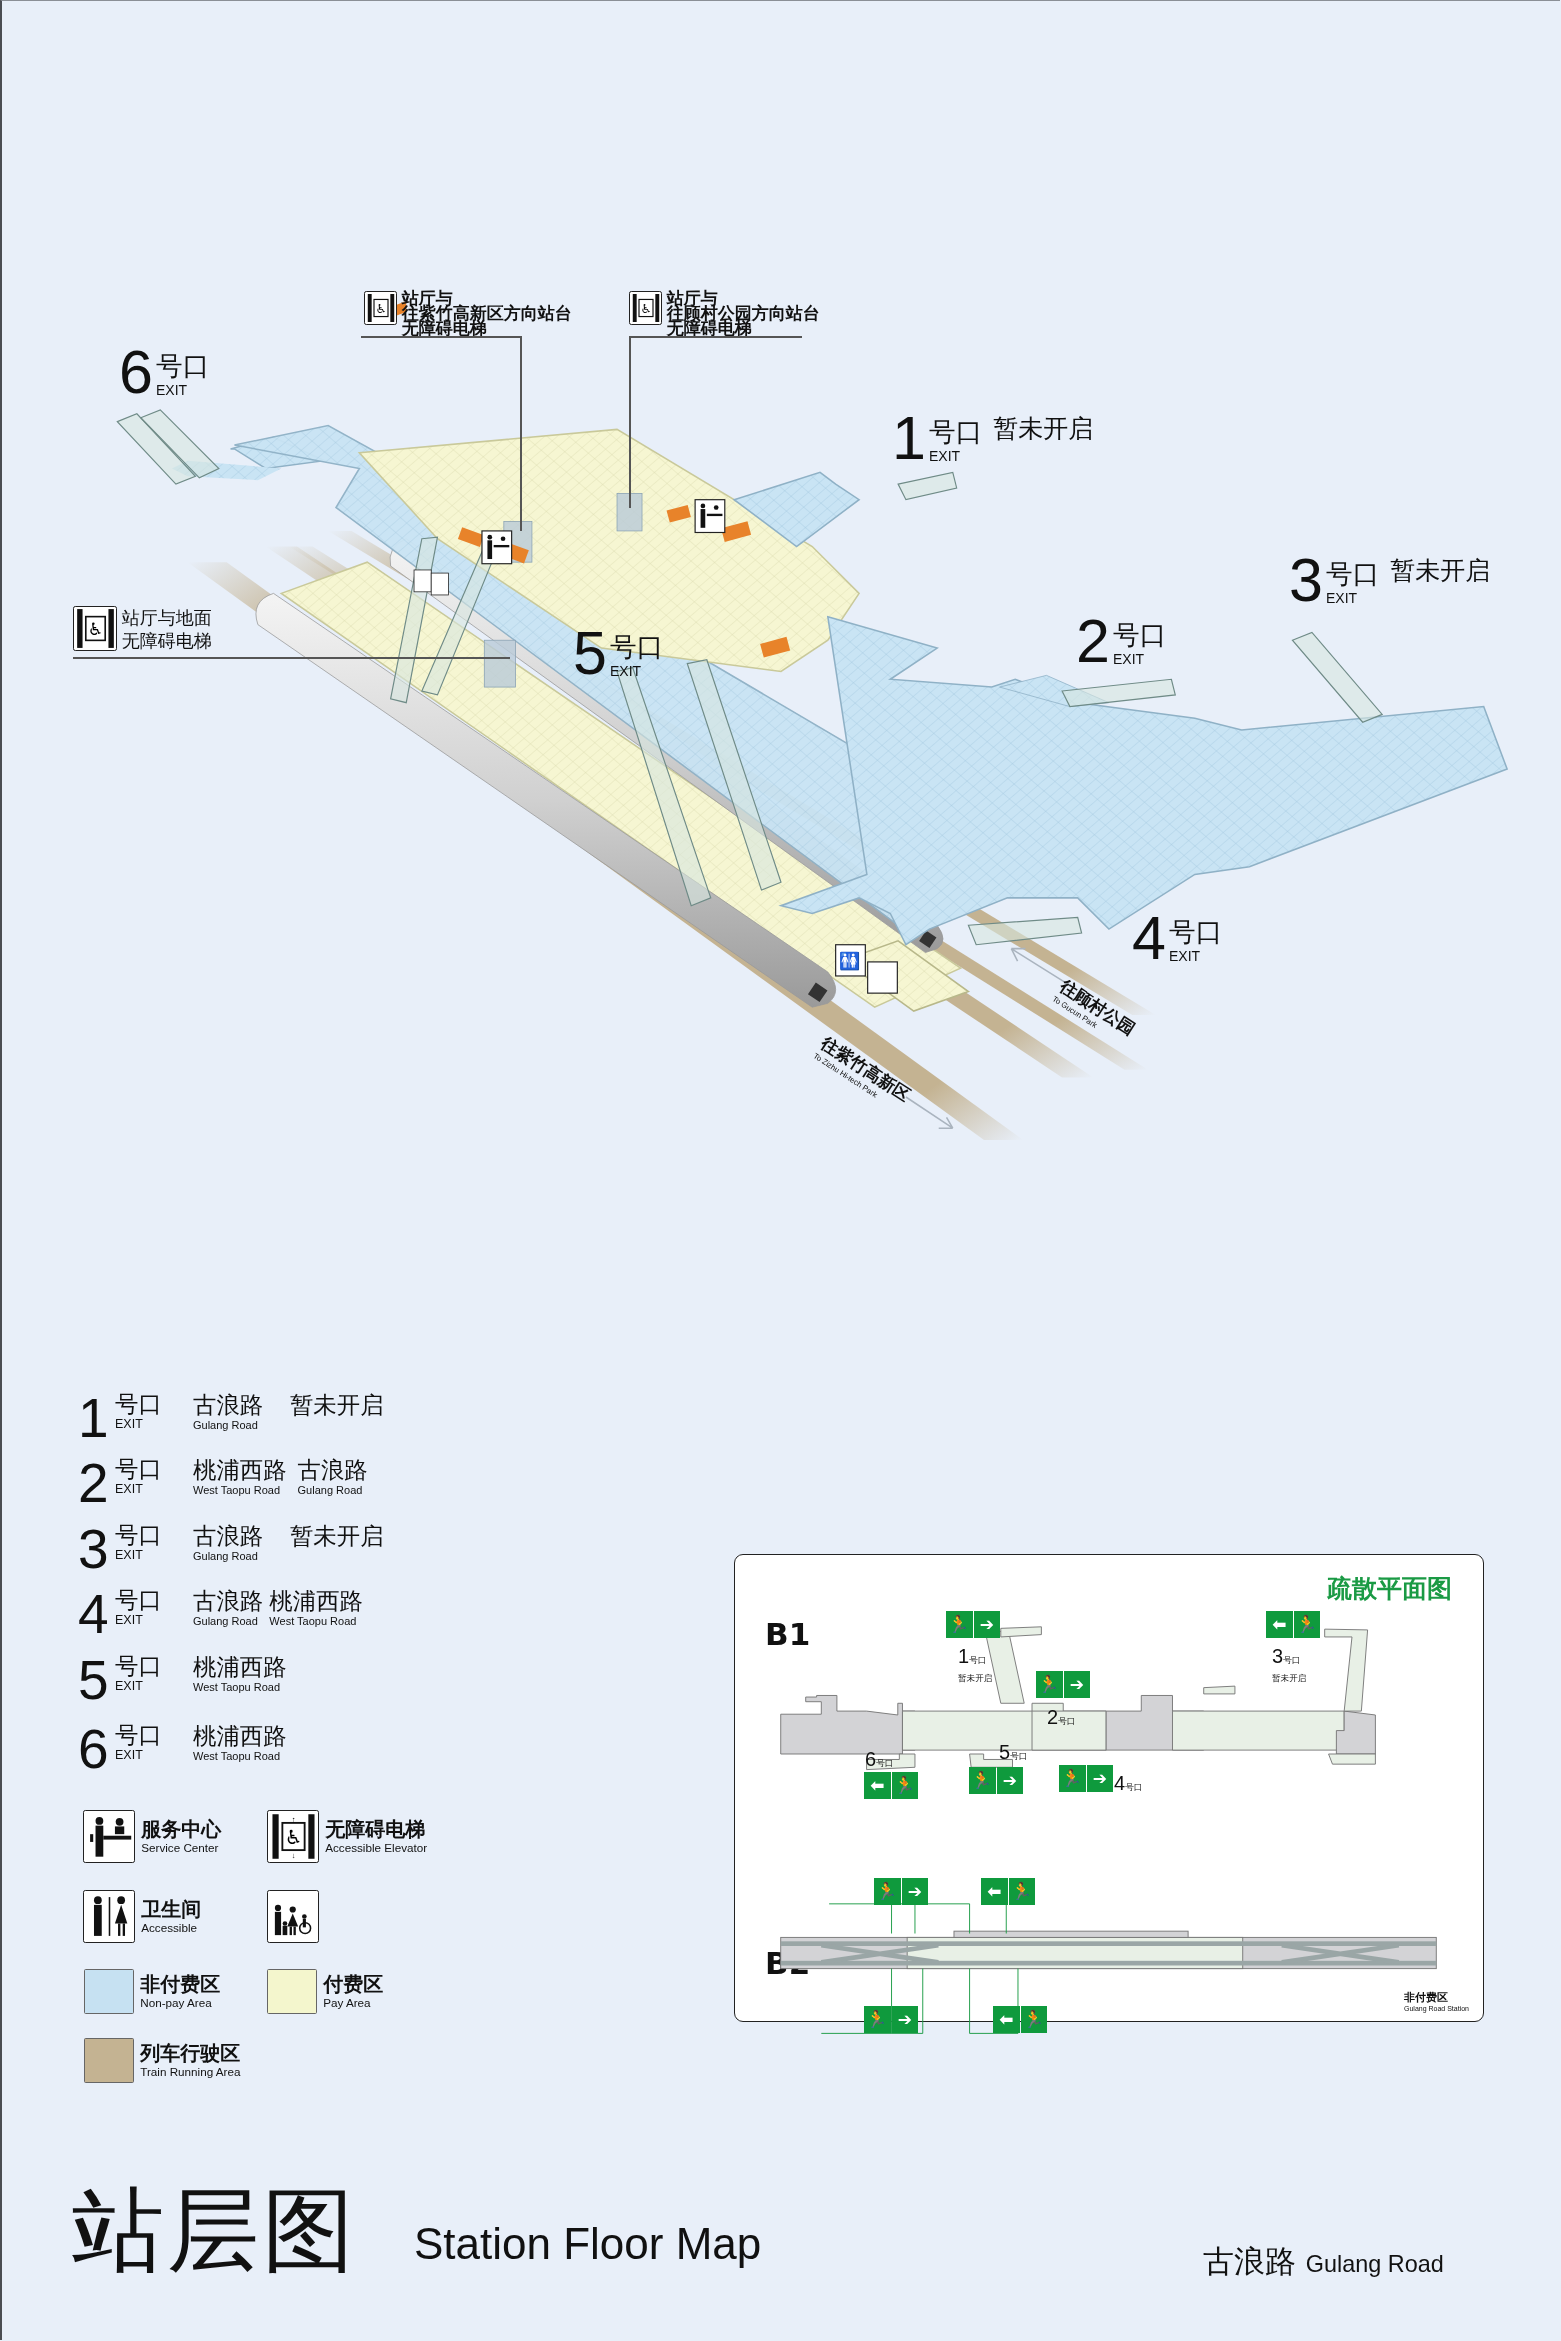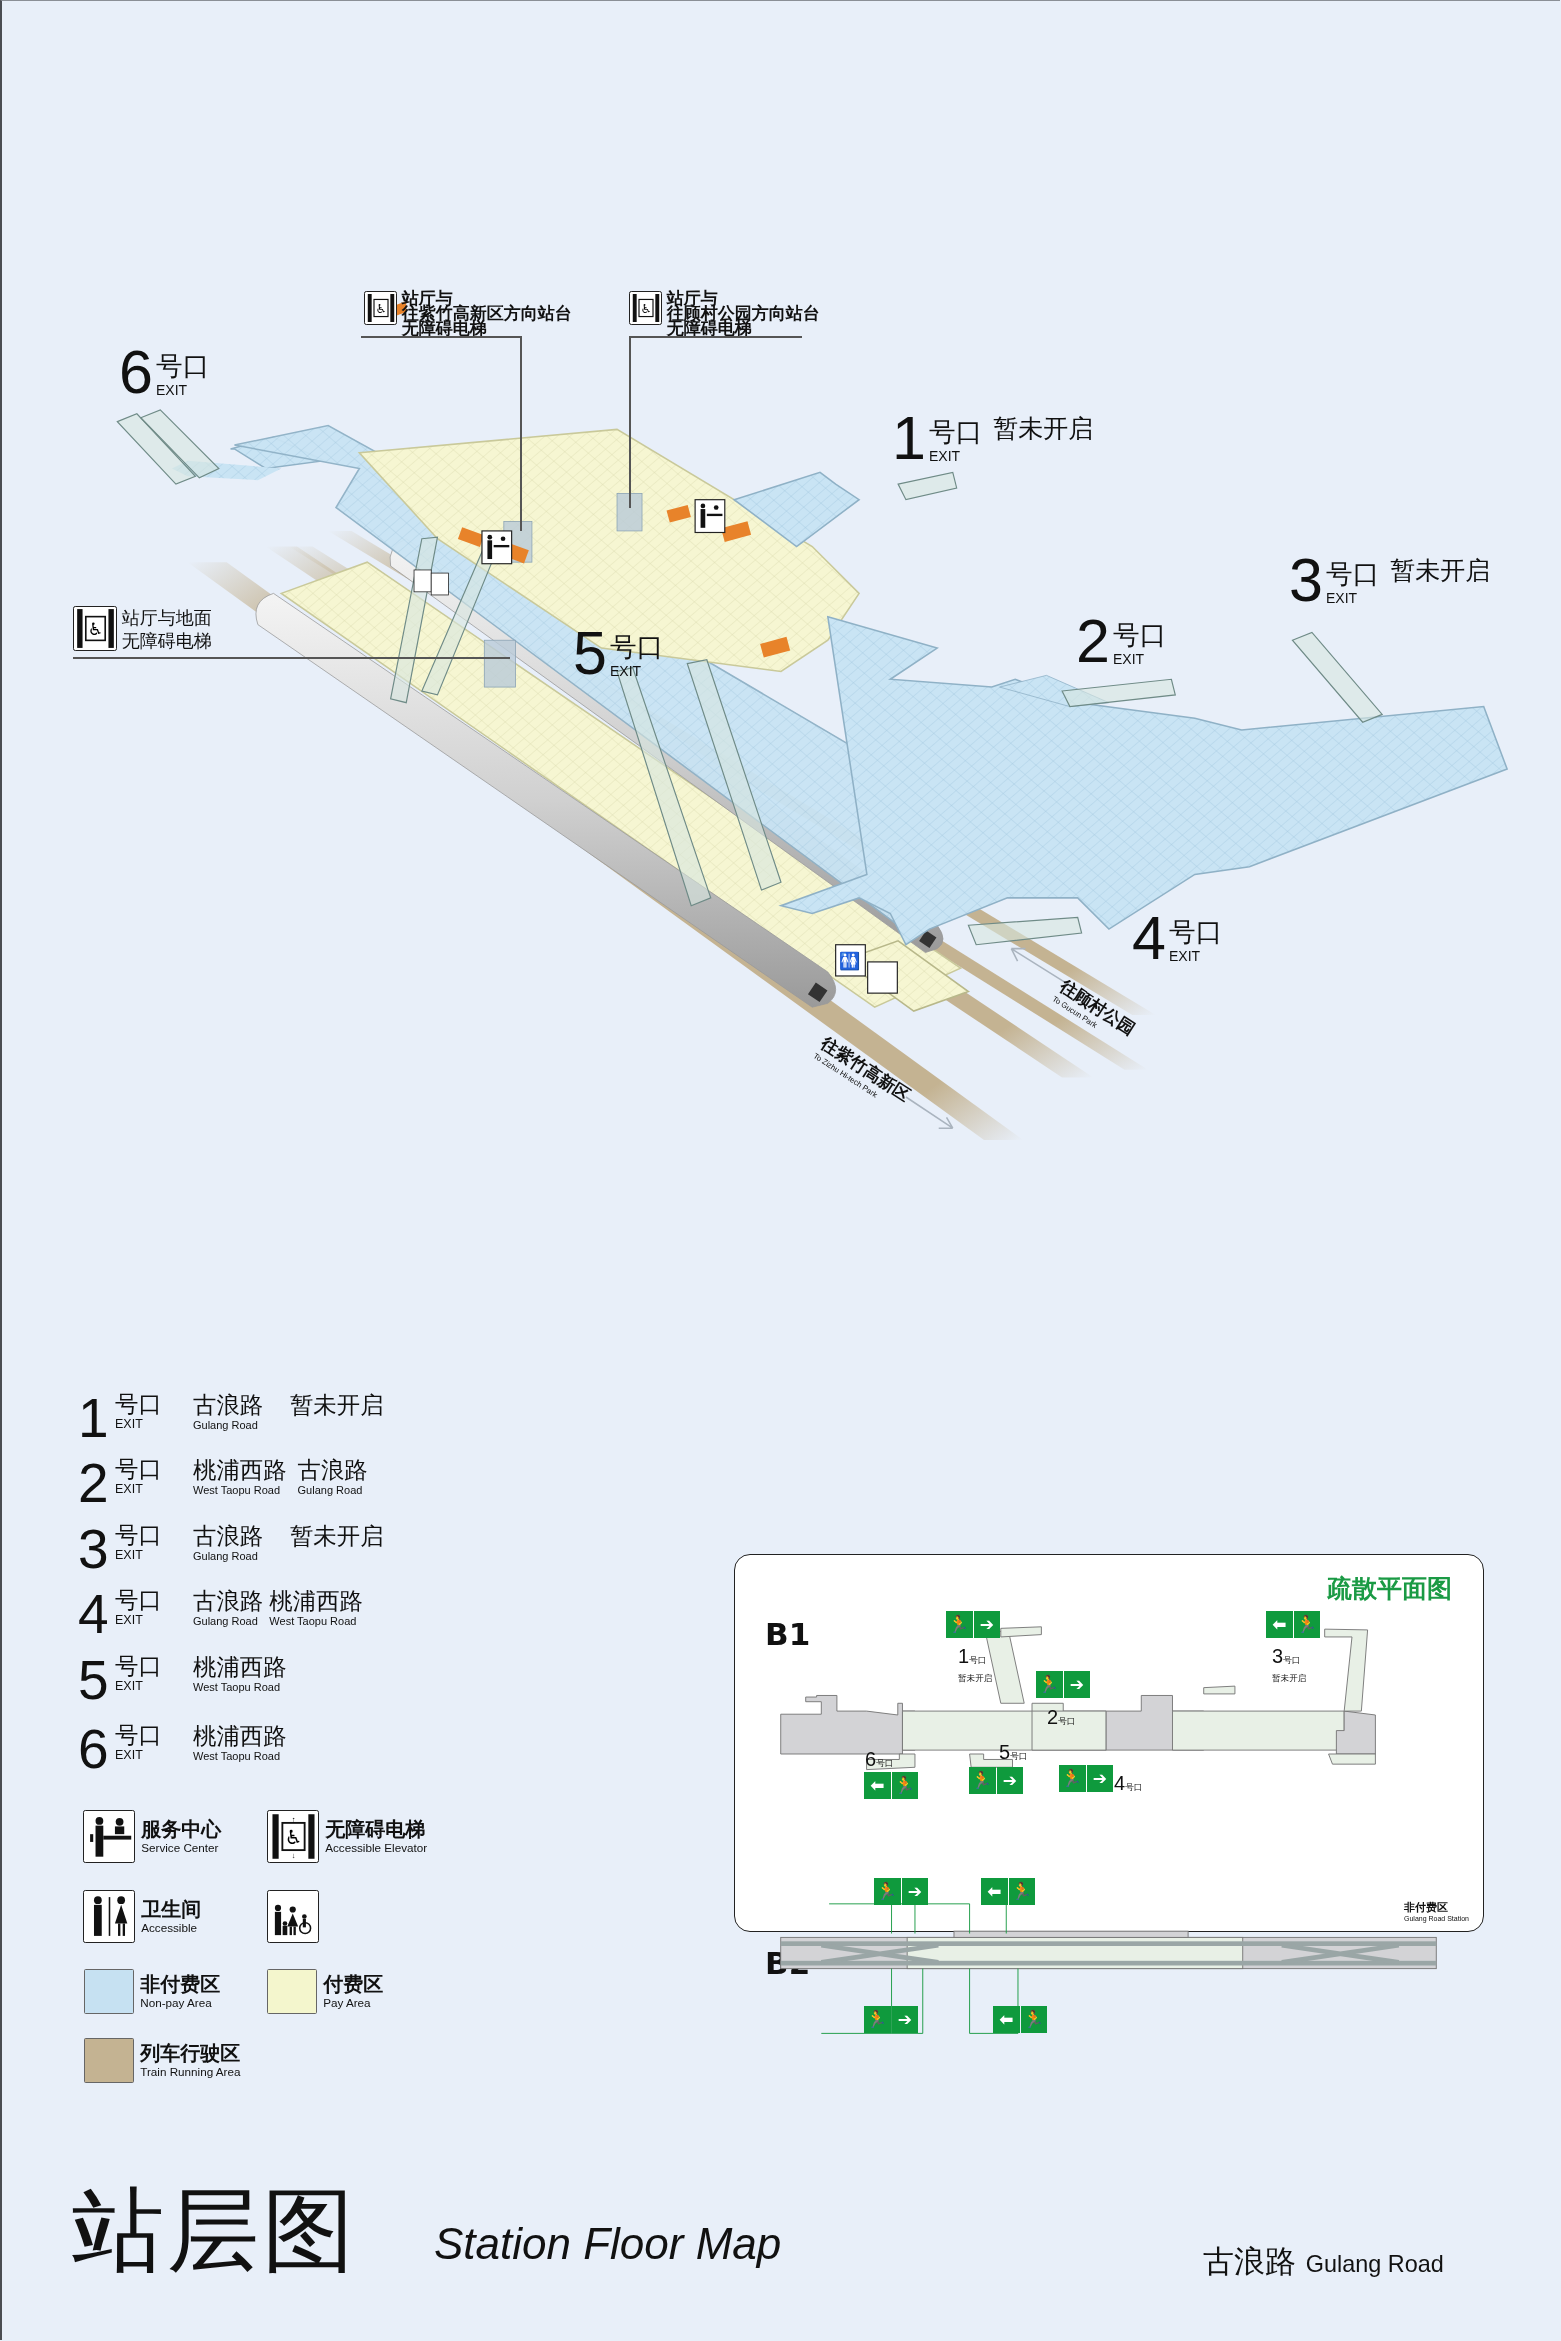--- a/index.html
+++ b/index.html
@@ -29,30 +29,30 @@
   .leg-road { display:flex; flex-direction:column; margin-right:19px; }
   .leg-road .cn { font-size:23.4px; line-height:26.6px; font-family:"DejaVu Sans",sans-serif; }
   .leg-road .en { font-size:11px; line-height:12.5px; }
   .leg-note { font-size:23.4px; line-height:26.6px; font-family:"DejaVu Sans",sans-serif; margin-left:7.8px; }
   .leg-item { position:absolute; display:flex; align-items:center; }
   .leg-item .sw { width:50px; height:45px; border:1.6px solid #666; box-sizing:border-box; border-radius:1.6px; }
   .leg-item .lbl { margin-left:6.2px; display:flex; flex-direction:column; }
   .leg-item .lbl .cn { font-size:20px; line-height:23.4px; font-family:"DejaVu Sans",sans-serif; font-weight:bold; }
   .leg-item .lbl .en { font-size:11.7px; line-height:14px; }
   
-  .evac { position:absolute; left:734px; top:1554px; width:750px; height:378px; background:#fff; border:1.6px solid #222; border-radius:16px; box-sizing:border-box; }
+  .evac { position:absolute; left:734px; top:1554px; width:750px; height:468px; background:#fff; border:1.6px solid #222; border-radius:9px; box-sizing:border-box; }
   .evac .title { position:absolute; right:31px; top:17px; color:#1a9a44; font-size:25px; font-weight:bold; font-family:"DejaVu Sans",sans-serif; }
   .evac .lvl { position:absolute; font-size:31px; font-weight:bold; font-family:"DejaVu Sans",sans-serif; }
   .exit-sign { position:absolute; width:55px; height:26.6px; display:flex; }
   .exit-sign div { flex:1; background:#0f9a3d; margin-right:0.8px; color:#fff; display:flex; align-items:center; justify-content:center; font-size:17px; font-weight:bold; }
   .evac .small-lbl { position:absolute; font-size:8.6px; line-height:18px; }
   .evac .small-lbl b { font-size:20px; font-weight:normal; }
   
   .big-title { position:absolute; left:72px; top:2169px; font-size:92px; font-family:"DejaVu Sans",sans-serif; letter-spacing:3.1px; }
-  .en-title { position:absolute; left:434px; top:2219px; font-size:44px;font-style:italic; }
+  .en-title { position:absolute; left:414px; top:2219px; font-size:44px; }
   .station { position:absolute; left:1203px; top:2241px; font-size:31px; font-family:"DejaVu Sans",sans-serif; }
   .station span { font-size:23.4px; font-family:"Liberation Sans",sans-serif; }
 </style>
 </head>
 <body>
 
 <div class="frame"></div>
 
 <svg class="abs" style="left:0;top:0" width="1562" height="1218" viewBox="0 0 2000 1560">
   <defs>

